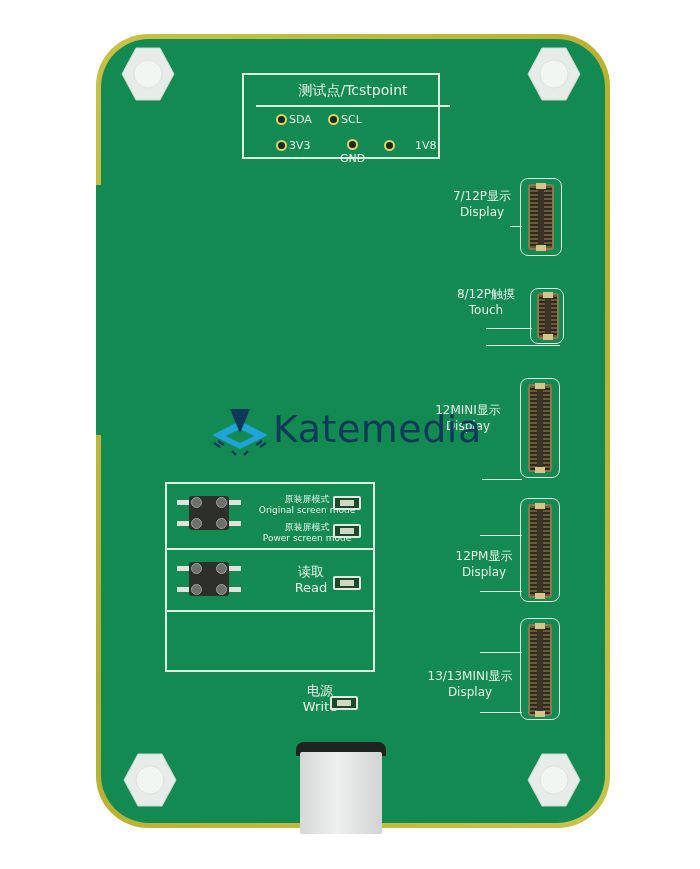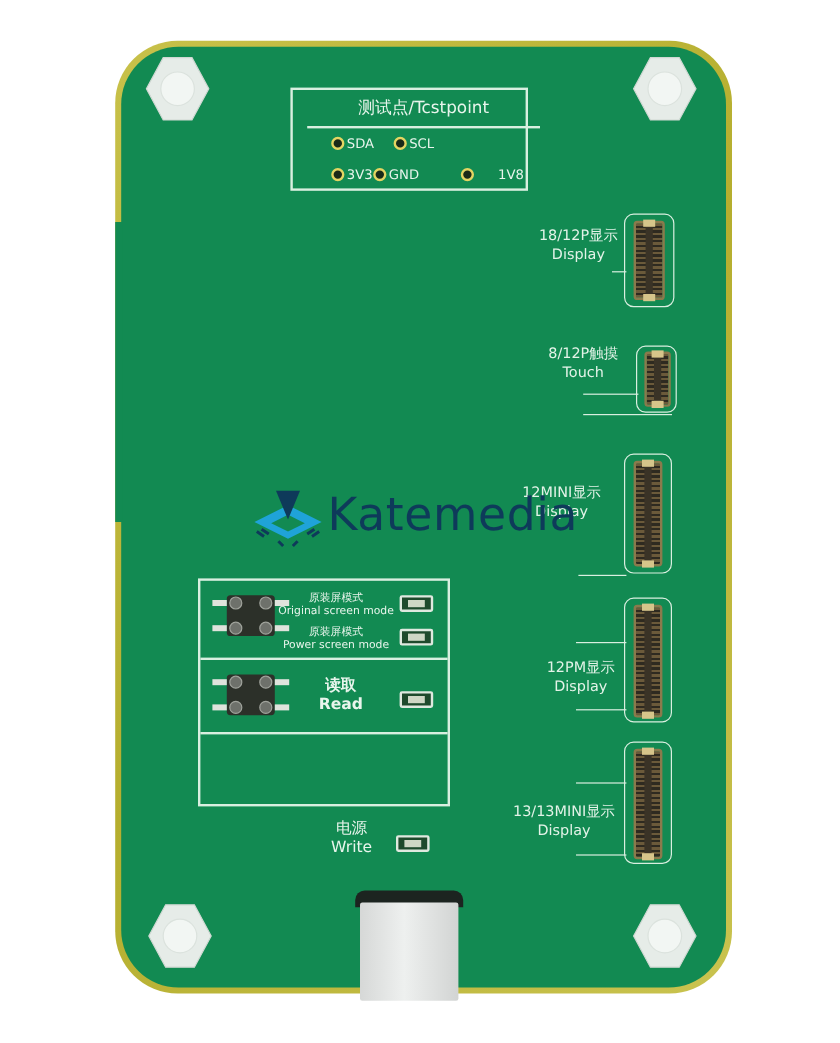--- a/index.html
+++ b/index.html
@@ -17,21 +17,21 @@
     .conn-frame { position:absolute; border:1.5px solid #d9efe0; border-radius:8px; box-sizing:border-box; }
     .conn-lead { position:absolute; border-bottom:1.5px solid #d9efe0; }
     .conn { position:absolute; background:repeating-linear-gradient(180deg,#6b5a3a 0 2px,#2e2a20 2px 4px); border:2px solid #8a7a4c; border-radius:3px; box-sizing:border-box; }
     .conn::before { content:""; position:absolute; left:35%; top:0; width:30%; height:100%; background:#3a3326; }
     .conn-tab { position:absolute; width:10px; height:6px; background:#d6c58a; left:50%; margin-left:-5px; }
     .btn-panel { position:absolute; left:165px; top:482px; width:210px; height:190px; border:2px solid #d9efe0; box-sizing:border-box; }
     .btn-row { position:absolute; left:0; width:100%; border-bottom:2px solid #d9efe0; box-sizing:border-box; }
     .tact { position:absolute; width:40px; height:34px; background:#2c3029; border-radius:3px; }
     .tact-leg { position:absolute; width:12px; height:5px; background:#dfe3dc; }
     .tact-pin { position:absolute; width:9px; height:9px; border-radius:50%; background:#6e716b; border:1px solid #9fa29b; }
-    .row-label { position:absolute; color:#e8f5ec; text-align:center; line-height:16px; }
+    .row-label { position:absolute; color:#e8f5ec; text-align:center; line-height:16px;padding-left:27px; }
     .led { position:absolute; width:28px; height:14px; border:2px solid #dfe9df; border-radius:2px; box-sizing:border-box; background:#1e4a2c; }
     .led::after { content:""; position:absolute; left:5px; top:2px; width:14px; height:6px; background:#cfd7c5; }
     .usb { position:absolute; left:296px; top:742px; width:90px; height:92px; }
     .usb-body { position:absolute; left:4px; top:10px; width:82px; height:82px; background:linear-gradient(90deg,#d6d8d7,#eef0ef 45%,#d2d4d3); border-radius:2px; }
     .usb-top { position:absolute; left:0; top:0; width:90px; height:14px; background:#1c2420; border-radius:8px 8px 0 0; }
     .watermark { position:absolute; left:208px; top:407px; display:flex; gap:1px; }
     .wm-text { color:#0e3a5a; font-size:38px; font-weight:500; letter-spacing:0.5px; }
   </style>
 </head>
 <body>
@@ -72,32 +72,32 @@
       <span>SDA</span>
     </div>
   <div class="tp-pad" style="left:84px;top:38px;text-align:center;">
       <span class="tp-dot"></span>
       <span>SCL</span>
     </div>
   <div class="tp-pad" style="left:32px;top:64px;">
       <span class="tp-dot"></span>
       <span>3V3</span>
     </div>
-  <div class="tp-pad" style="left:67px;top:64px;">
+  <div class="tp-pad" style="left:96px;top:64px;flex-direction:column;">
       <span class="tp-dot"></span>
       <span>GND</span>
     </div>
   <div class="tp-pad" style="left:140px;top:64px;gap:20px;">
       <span class="tp-dot"></span>
       <span>1V8</span>
     </div>
 </div>
 
 <div class="conn-label" style="left:446px;top:188px;width:72px;">
-  <div>18/12P显示</div>
+  <div>7/12P显示</div>
     <div>Display</div>
 </div>
 <div class="conn-frame" style="left:520px;top:178px;width:42px;height:78px;"></div>
 <div class="conn-lead" style="left:510px;top:226px;width:12px;"></div>
 <div class="conn" style="left:528px;top:184px;width:26px;height:66px;">
     <span class="conn-tab" style="top:-3px;"></span>
     <span class="conn-tab" style="bottom:-3px;"></span>
   </div>
 
 <div class="conn-label" style="left:446px;top:286px;width:80px;">
@@ -175,21 +175,21 @@
     <div class="tact" style="left:22px;top:12px;">
       <span class="tact-leg" style="left:-12px;top:4px;"></span>
         <span class="tact-leg" style="right:-12px;top:4px;"></span>
       <span class="tact-leg" style="left:-12px;bottom:4px;"></span>
         <span class="tact-leg" style="right:-12px;bottom:4px;"></span>
       <span class="tact-pin" style="left:2px;top:1px;"></span>
         <span class="tact-pin" style="right:2px;top:1px;"></span>
       <span class="tact-pin" style="left:2px;bottom:1px;"></span>
         <span class="tact-pin" style="right:2px;bottom:1px;"></span>
     </div>
-    <div class="row-label" style="left:92px;top:14px;width:50px;font-size:13px;font-weight:bold;">
+    <div class="row-label" style="left:92px;top:14px;width:50px;font-size:13px;">
       <div>读取</div>
         <div>Read</div>
     </div>
     <div class="led" style="left:166px;top:26px;"></div>
   </div>
 
 </div>
 
 <div class="row-label" style="left:268px;top:683px;width:50px;font-size:13px;">
   <div>电源</div>

